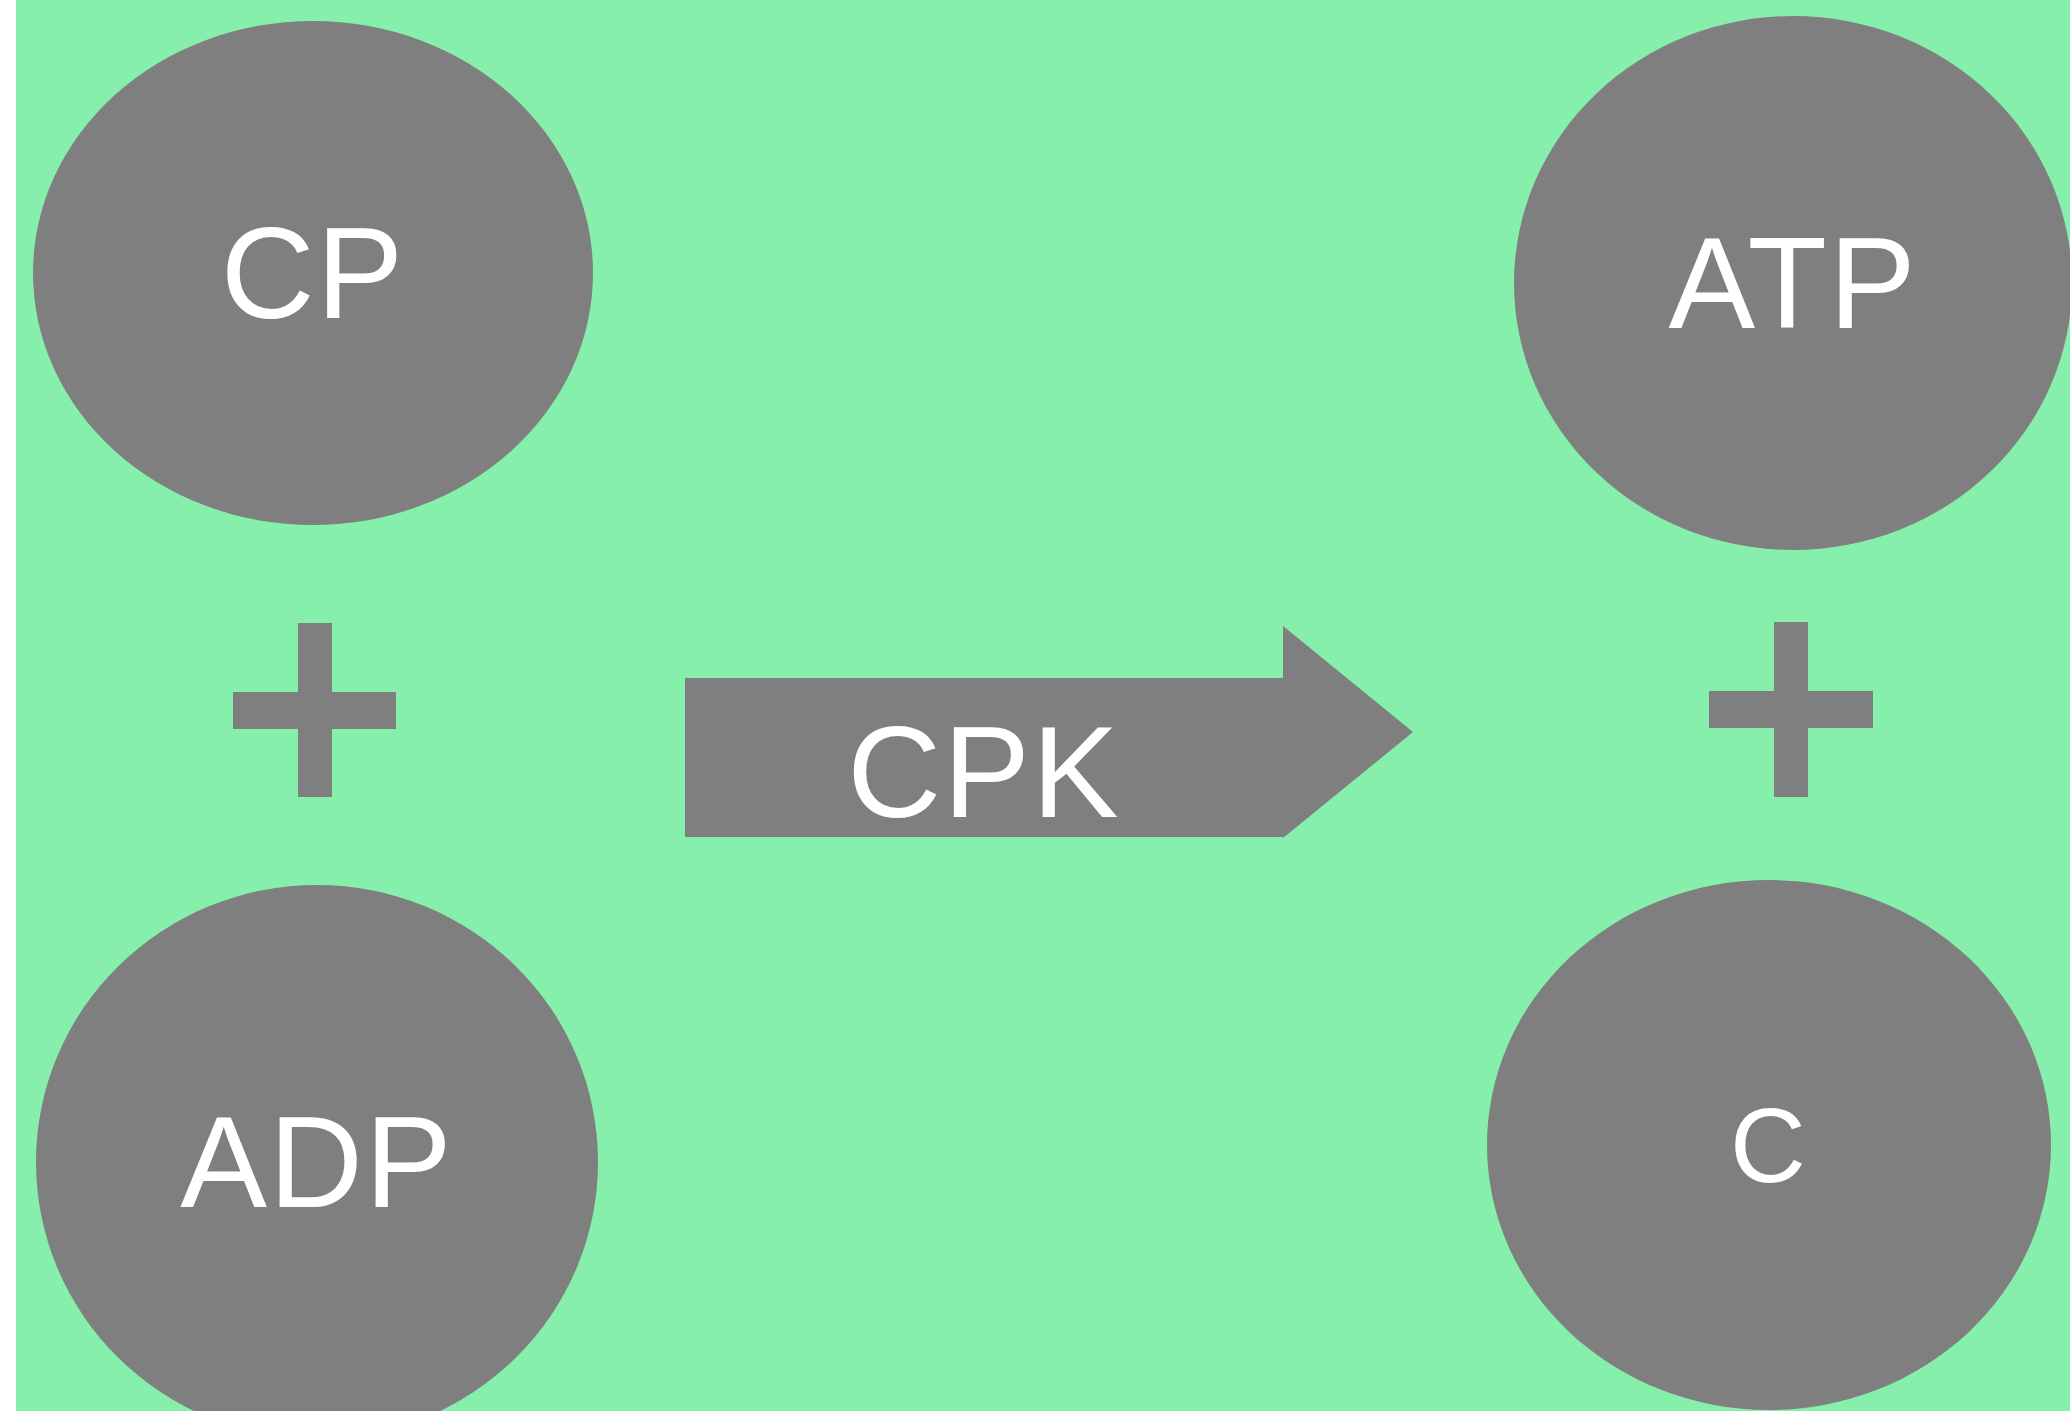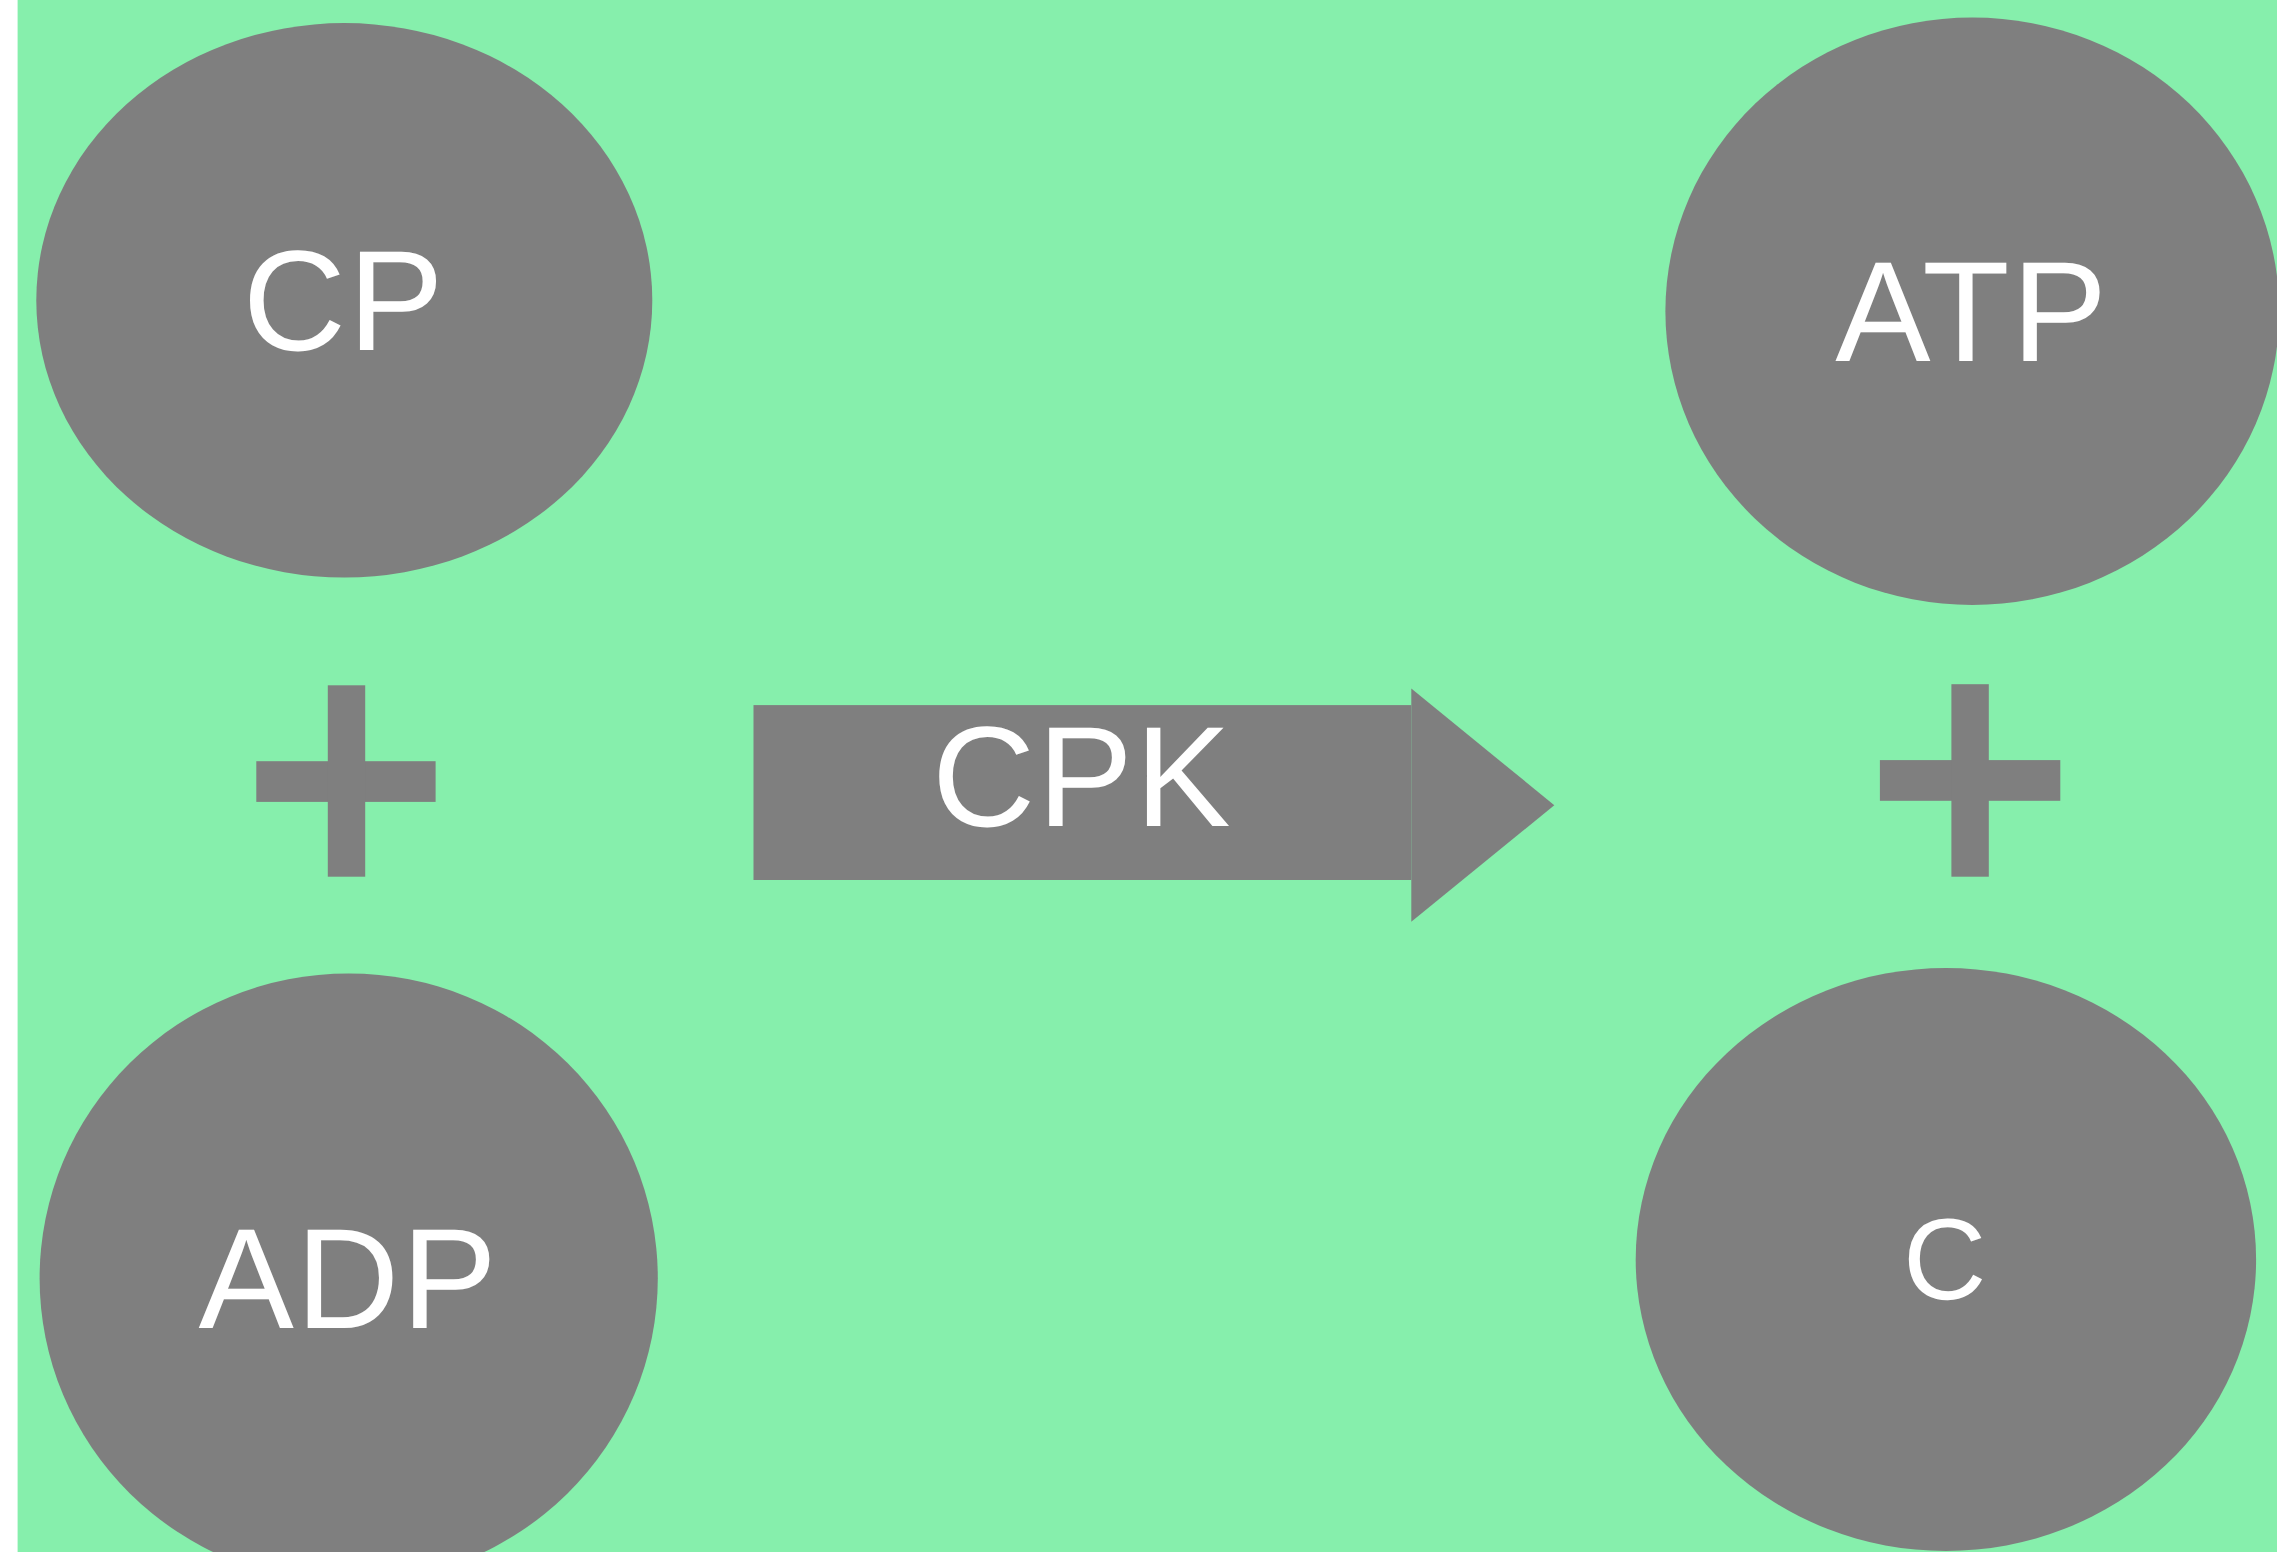--- a/index.html
+++ b/index.html
@@ -53,25 +53,25 @@
     top: 0; left: 65px;
     width: 34px; height: 100%;
     background: #7f7f7f;
   }
   #plus-left  { left: 217px;  top: 623px; width: 163px; height: 174px; }
   #plus-right { left: 1693px; top: 622px; width: 164px; height: 175px; }
 
   
   .arrow-body {
     position: absolute;
-    left: 669px; top: 641px;
+    left: 669px; top: 678px;
     width: 598px; height: 159px;
     background: #7f7f7f;
     display: flex;
-    align-items: flex-start;
+    align-items: flex-end;
     justify-content: center;
   }
   .arrow-head {
     position: absolute;
     left: 1267px; top: 626px;
     width: 0; height: 0;
     border-top: 106px solid transparent;
     border-bottom: 106px solid transparent;
     border-left: 130px solid #7f7f7f;
   }

